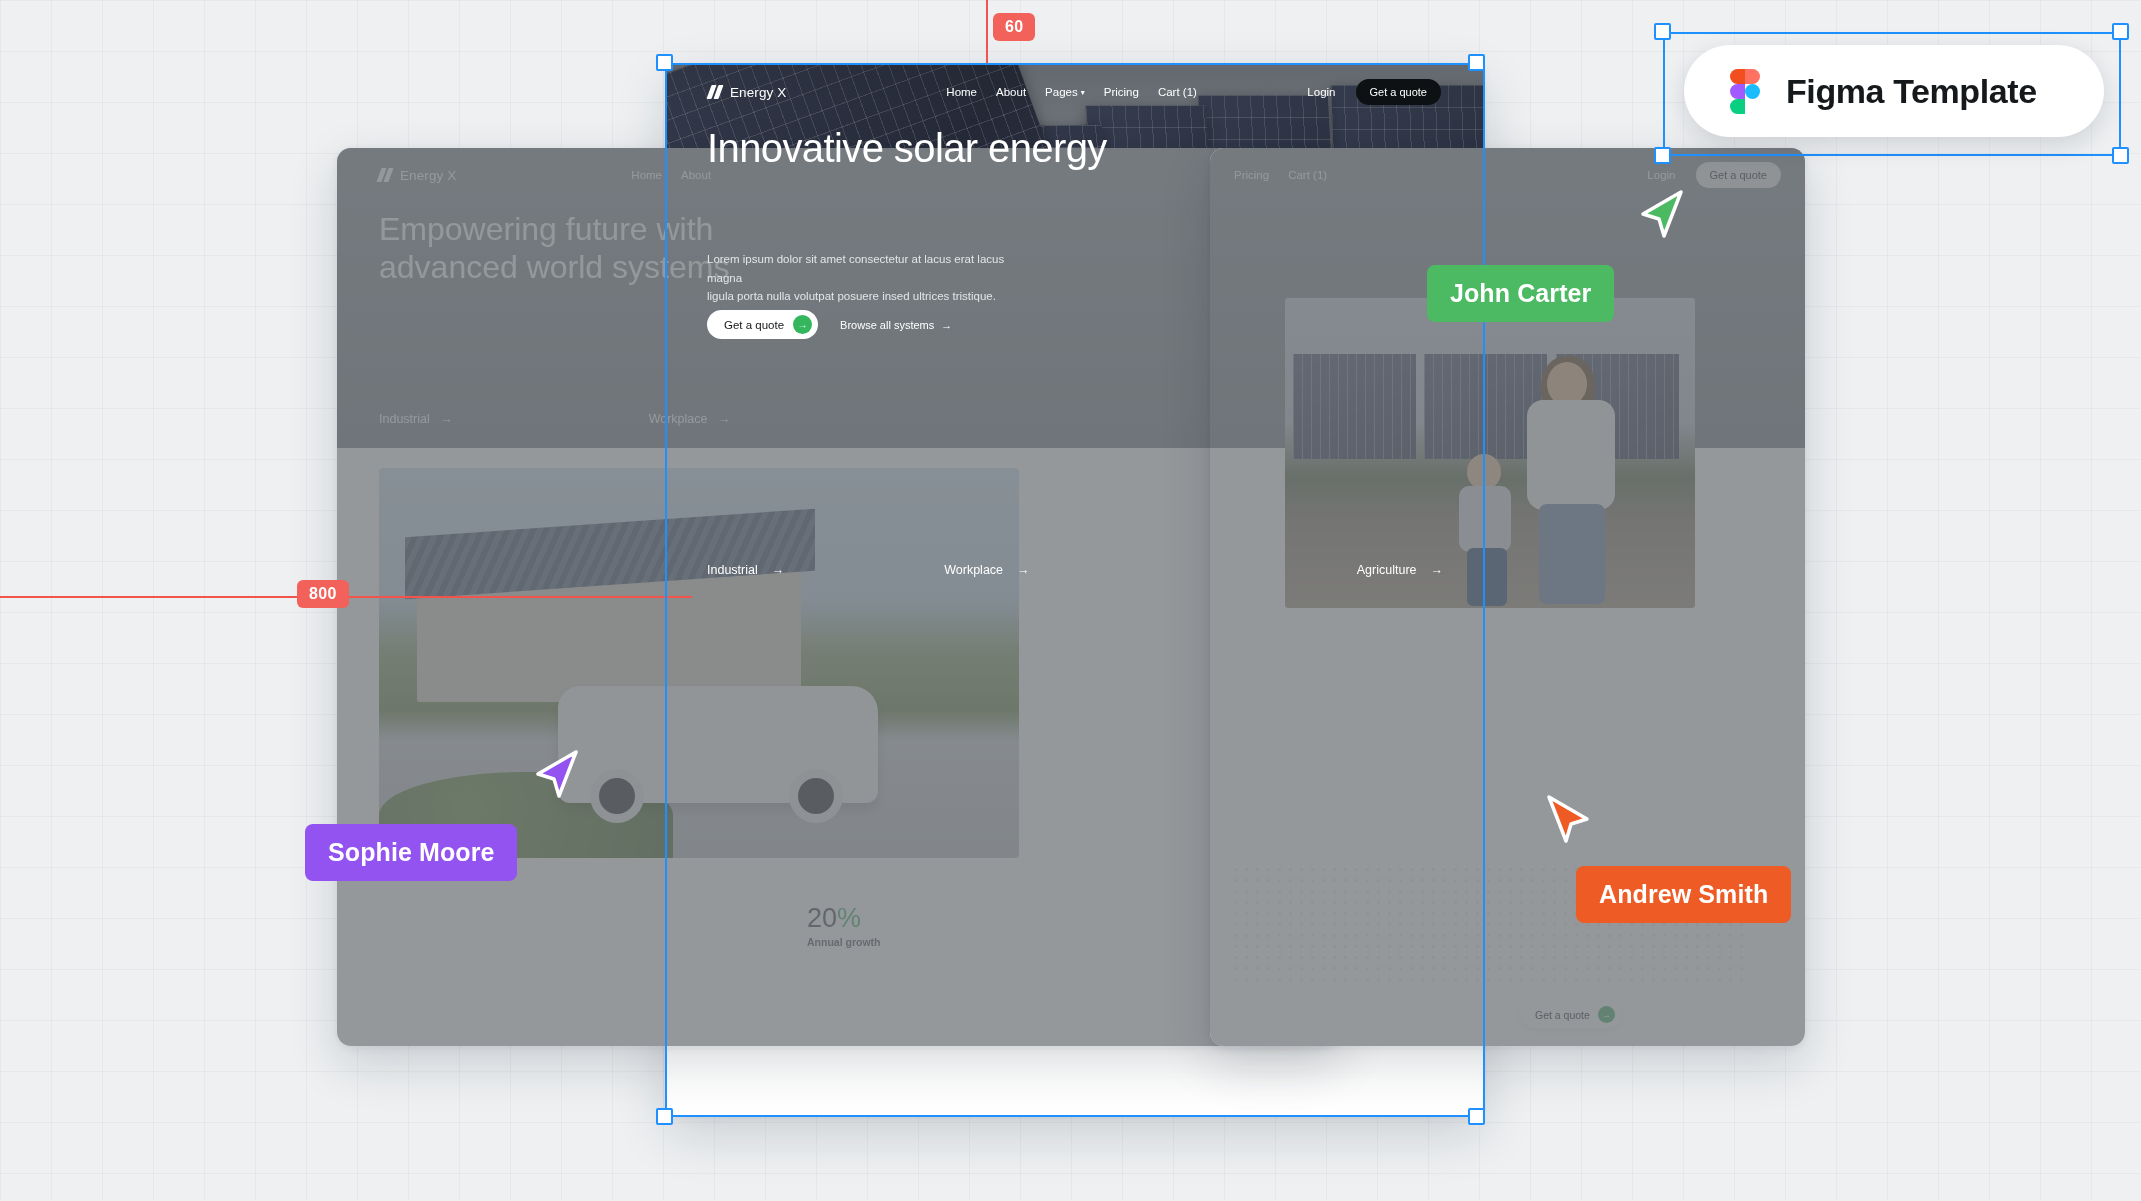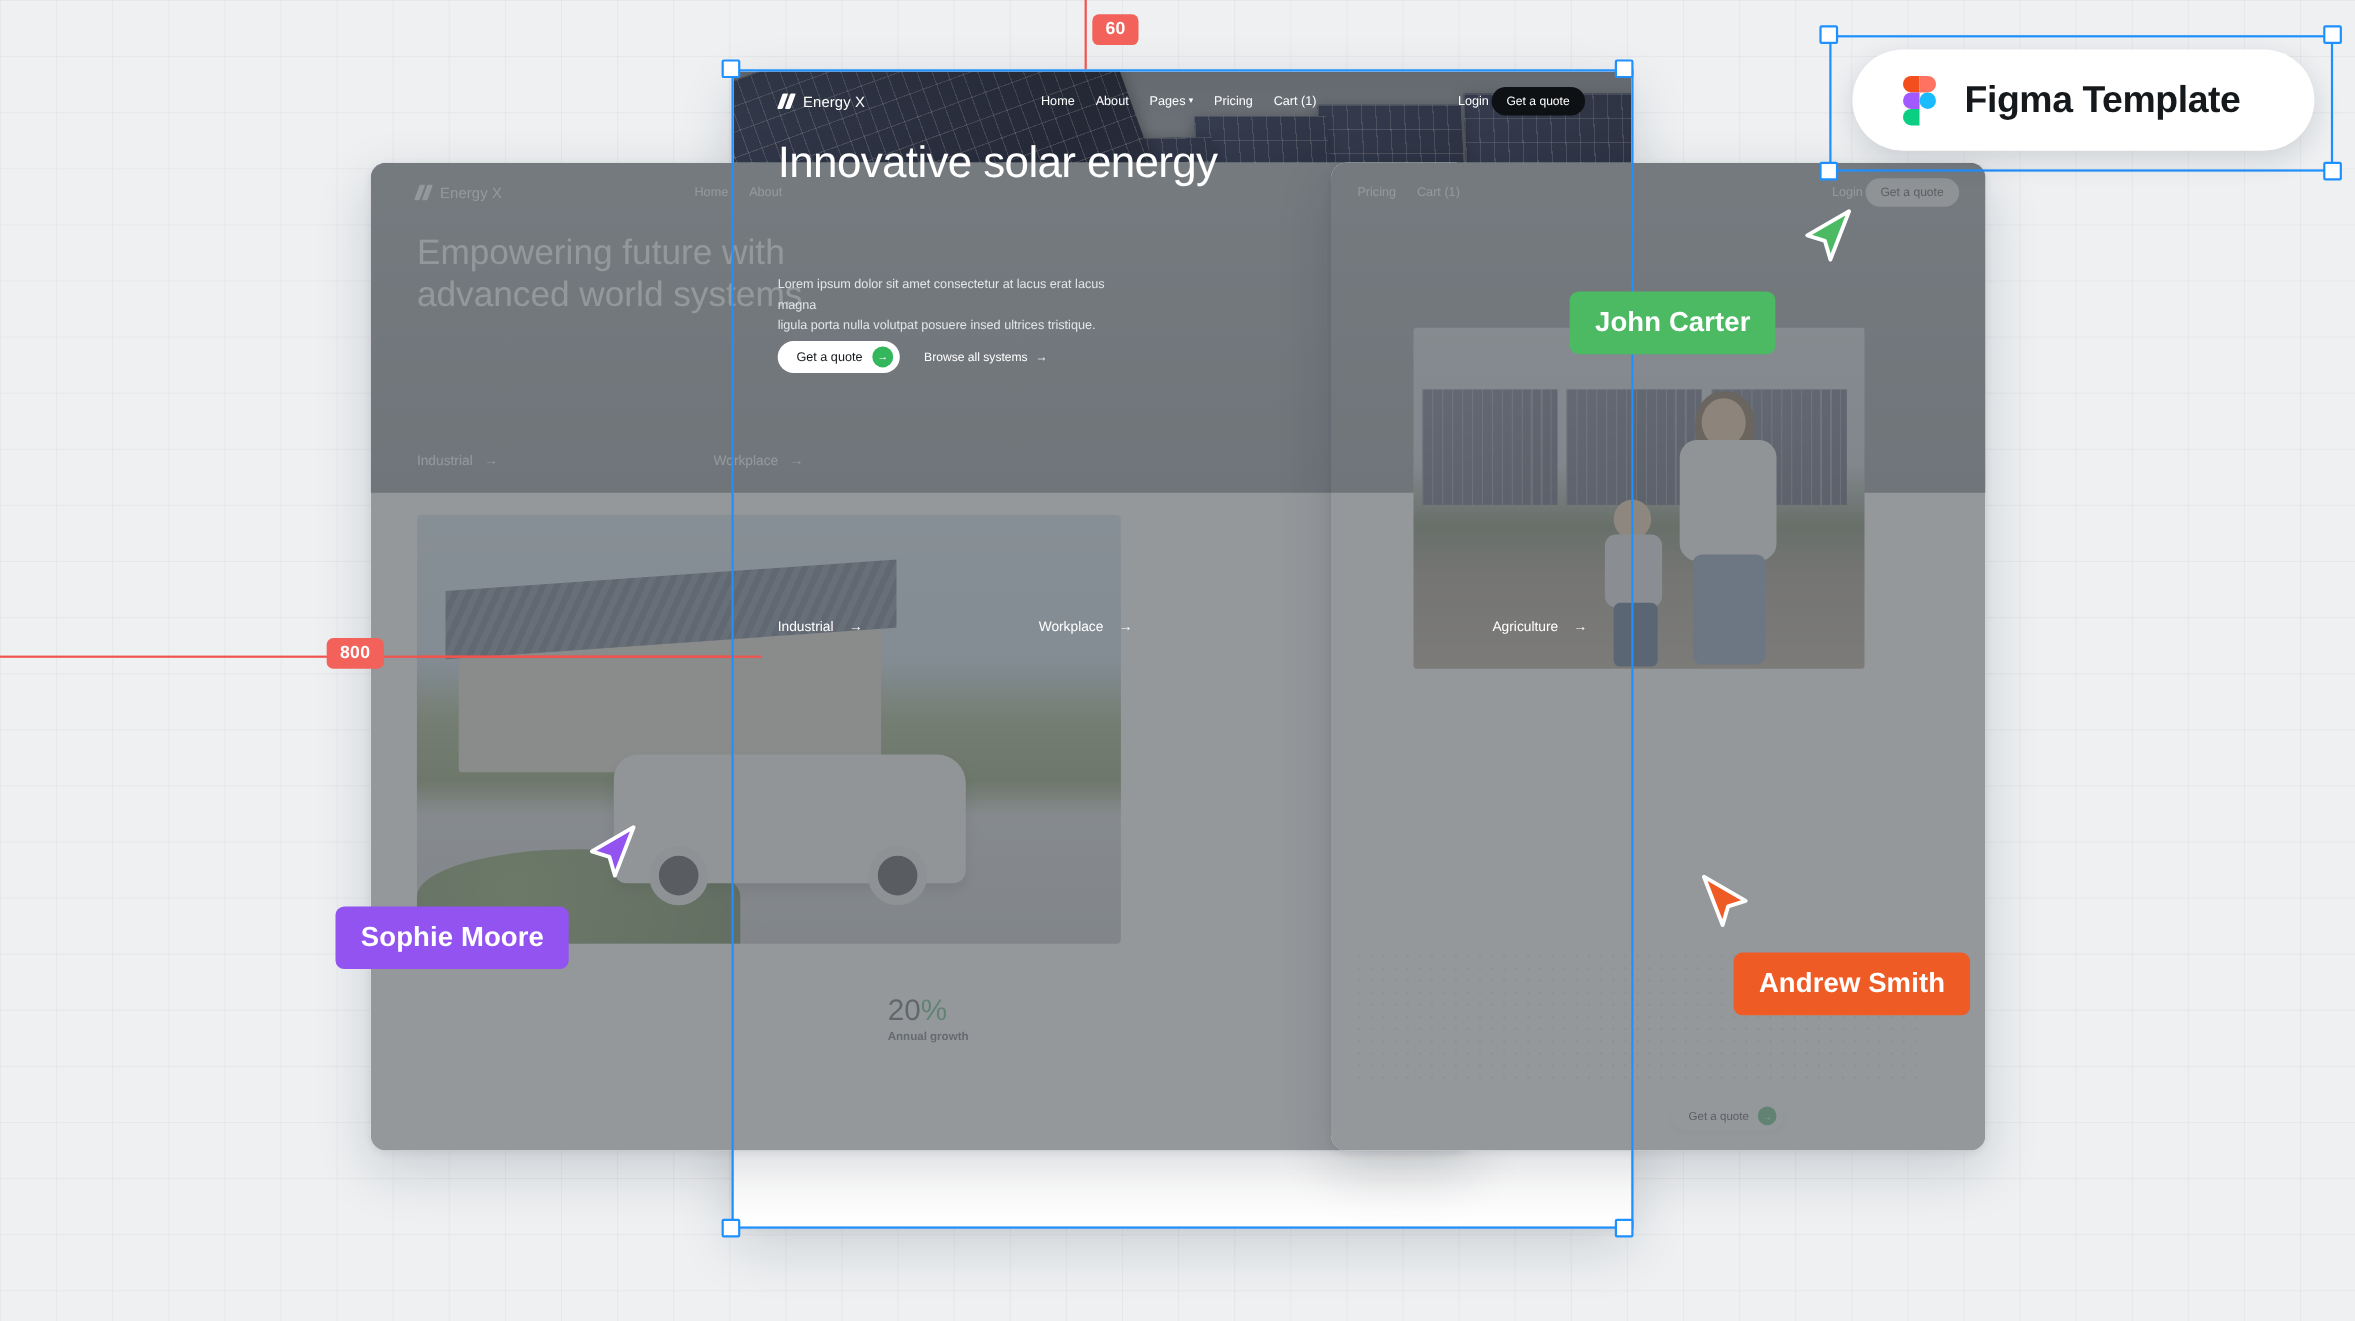--- a/index.html
+++ b/index.html
@@ -46,21 +46,21 @@
   }
   .brand-mark i {
     position:absolute; background:#fff; width:5px; height:14px;
     border-radius:1px;
   }
   .brand-mark i:nth-child(1){ left:0;  transform: skewX(-20deg); }
   .brand-mark i:nth-child(2){ left:7px; transform: skewX(-20deg); }
   .brand-name { font-size:13.5px; letter-spacing:.1px; }
   .nav-links { display:flex; align-items:center; gap:19px;justify-content:space-between; }
   .nav-links a { color:#fff; font-size:11.5px; text-decoration:none; white-space:nowrap; }
-  .nav-right { display:flex; align-items:center; gap:2px; margin-left:auto; }
+  .nav-right { display:flex; align-items:center; gap:20px; margin-left:auto; }
   .nav-right .login { color:#fff; font-size:11.5px; text-decoration:none; }
   .btn-quote-dark {
     background:#0e1113; color:#fff; font-size:11px;
     padding:7px 14px; border-radius:999px; border:none; white-space:nowrap;
   }
   .caret { display:inline-block; font-size:8px; margin-left:3px; vertical-align:middle;}
 
   
   #main-card {
     left: 667px; top: 65px; width: 816px; height: 1050px;

